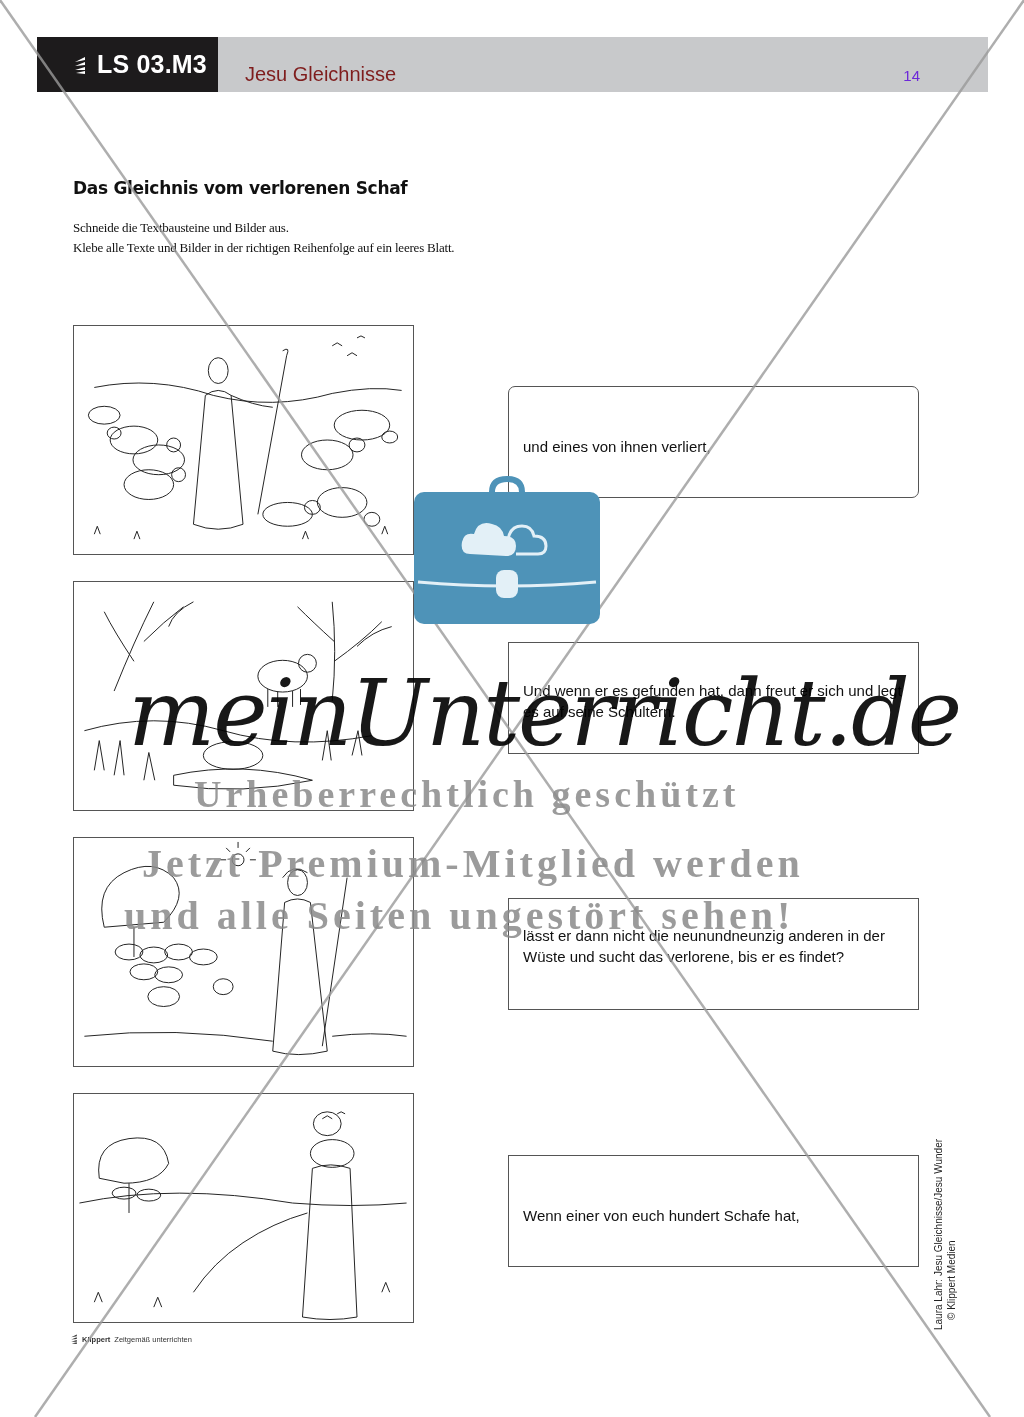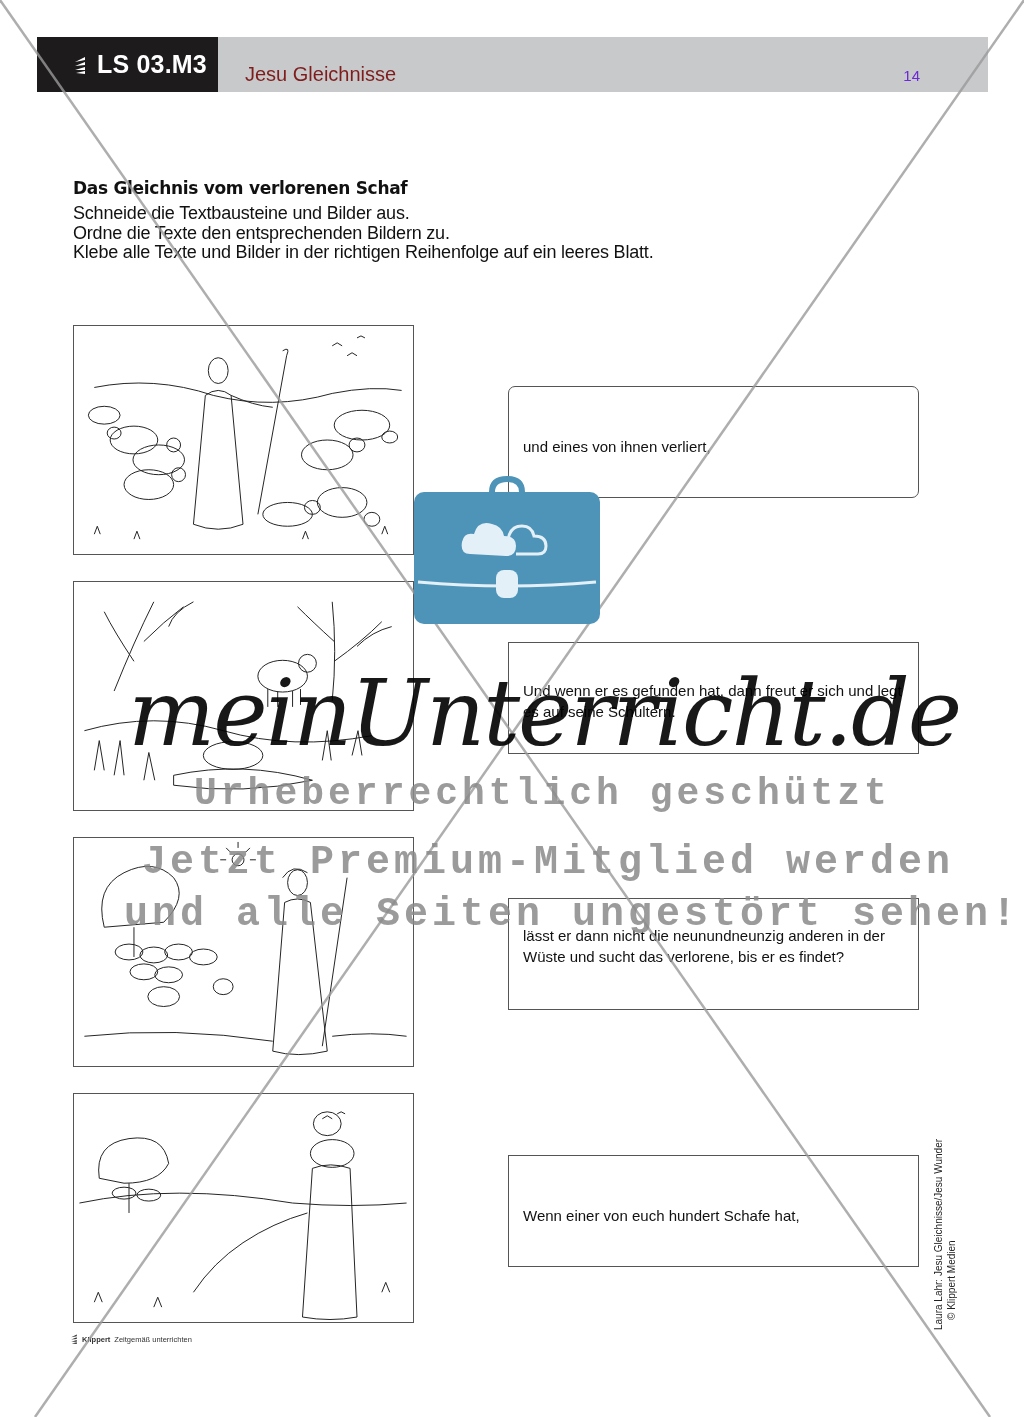--- a/index.html
+++ b/index.html
@@ -6,40 +6,40 @@
     body { width: 1024px; height: 1417px; position: relative; overflow: hidden; font-family: "Liberation Sans", sans-serif; color: #111; }
 
     .header { position: absolute; left: 37px; top: 37px; width: 951px; height: 55px; background: #c8c9cb; }
     .header-tag { position: absolute; left: 0; top: 0; width: 181px; height: 55px; background: #1d1b1c; color: #fff; display: flex; align-items: center; }
     .header-tag .logo { margin-left: 36px; width: 14px; height: 18px; }
     .header-tag .tag-label { margin-left: 10px; font-weight: bold; font-size: 25px; letter-spacing: 0.2px; }
     .header-title { position: absolute; left: 208px; top: 26px; font-size: 20px; color: #7f1d1d; }
     .header-page { position: absolute; right: 68px; top: 30px; font-size: 15px; color: #6d28d9; }
 
     .title { position: absolute; left: 73px; top: 178px; font-weight: bold; font-size: 17px; font-family: "DejaVu Sans", sans-serif; letter-spacing: -0.3px; }
-    .instructions { position: absolute; left: 73px; top: 204px; font-family: Liberation Sans, sans-serif; font-size: 18px; line-height: 19.5px; letter-spacing: -0.2px; }
+    .instructions { position: absolute; left: 73px; top: 218px; font-family: Liberation Serif, serif; font-size: 13px; line-height: 19.5px; letter-spacing: -0.2px; }
     .instructions div { white-space: nowrap; }
 
     .picture { position: absolute; left: 73px; width: 341px; height: 230px; border: 1.5px solid #555; box-sizing: border-box; background: #fff; overflow: hidden; }
     .picture svg { width: 100%; height: 100%; display: block; }
 
     .textbox { position: absolute; left: 508px; width: 411px; height: 112px; border: 1.5px solid #555; box-sizing: border-box; background: #fff; }
     .textbox .tb-text { position: absolute; left: 14px; right: 14px; font-size: 15px; line-height: 21px; color: #111; }
 
     .side-credit { position: absolute; left: 932px; top: 1330px; transform-origin: left top; transform: rotate(-90deg); font-size: 10px; line-height: 13px; color: #222; white-space: nowrap; }
     .footer { position: absolute; left: 70px; top: 1334px; font-size: 7.5px; color: #333; display: flex; align-items: center; gap: 4px; }
     .footer b { font-weight: bold; }
 
     
     .cross { position: absolute; left: 0; top: 0; width: 1024px; height: 1417px; pointer-events: none; }
 
     
     .wm-bag { position: absolute; left: 412px; top: 474px; width: 190px; height: 152px; }
     .wm-script { position: absolute; left: 128px; top: 660px; font-family: "DejaVu Serif", serif; font-style: italic; font-size: 92px; color: #000000; opacity: 0.9; letter-spacing: -2px; white-space: nowrap; }
-    .wm-line { position: absolute; font-family: Liberation Mono, monospace; font-weight: bold; color: #8a8a8a; opacity: 0.85; white-space: nowrap; letter-spacing: 4px; }
+    .wm-line { position: absolute; font-family: Liberation Serif, serif; font-weight: bold; color: #8a8a8a; opacity: 0.85; white-space: nowrap; letter-spacing: 4px; }
     .wm-line.l1 { left: 194px; top: 772px; font-size: 38px; }
     .wm-line.l2 { left: 142px; top: 840px; font-size: 40px; }
     .wm-line.l3 { left: 124px; top: 892px; font-size: 40px; }
   </style>
 </head>
 <body>
 
 <div class="header">
   <div class="header-tag">
     <svg class="logo" viewBox="0 0 14 18">
@@ -47,21 +47,20 @@
     </svg>
     <span class="tag-label">LS 03.M3</span>
   </div>
   <span class="header-title">Jesu Gleichnisse</span>
   <span class="header-page">14</span>
 </div>
 
 <div class="title">Das Gleichnis vom verlorenen Schaf</div>
 <div class="instructions">
   <div>Schneide die Textbausteine und Bilder aus.</div>
-  <div>Ordne die Texte den entsprechenden Bildern zu.</div>
   <div>Klebe alle Texte und Bilder in der richtigen Reihenfolge auf ein leeres Blatt.</div>
 </div>
 
 <div class="picture" style="top:325px;">
   <svg viewBox="0 0 341 230" fill="none" stroke="#222" stroke-width="1">
     <path d="M20 62 Q80 50 140 70 Q200 85 260 68 Q300 60 330 65"></path>
     <path d="M260 20 l5 -3 l5 3 M275 30 l5 -3 l5 3 M285 12 l4 -2 l4 2"></path>
     <ellipse cx="145" cy="45" rx="10" ry="13"></ellipse>
     <path d="M132 70 Q145 60 158 70 L170 200 Q145 210 120 200 Z"></path>
     <path d="M158 70 Q180 80 200 82"></path>

